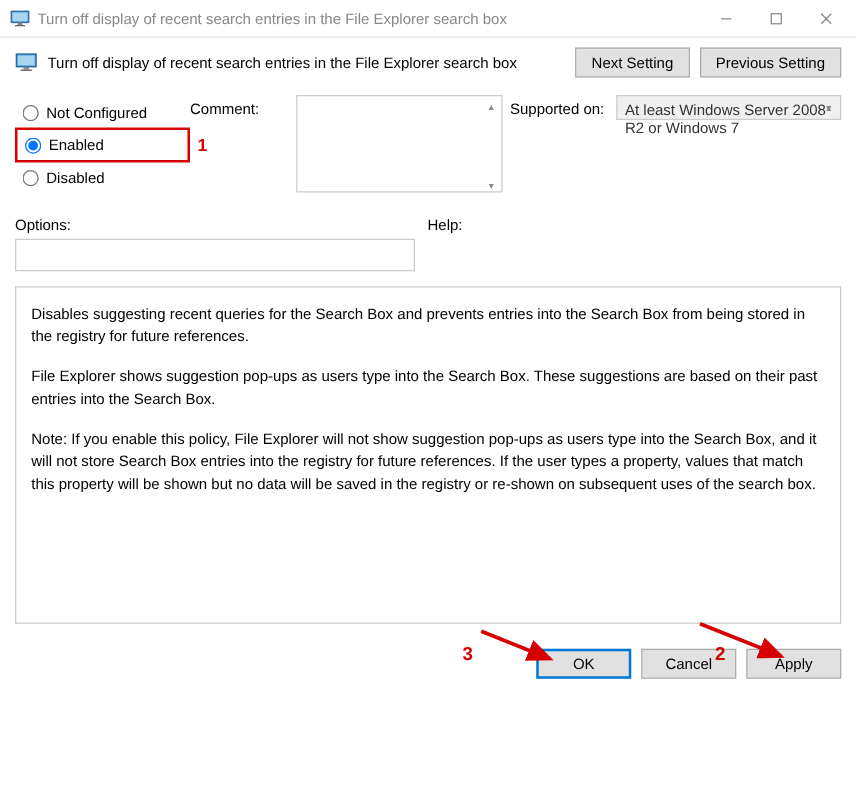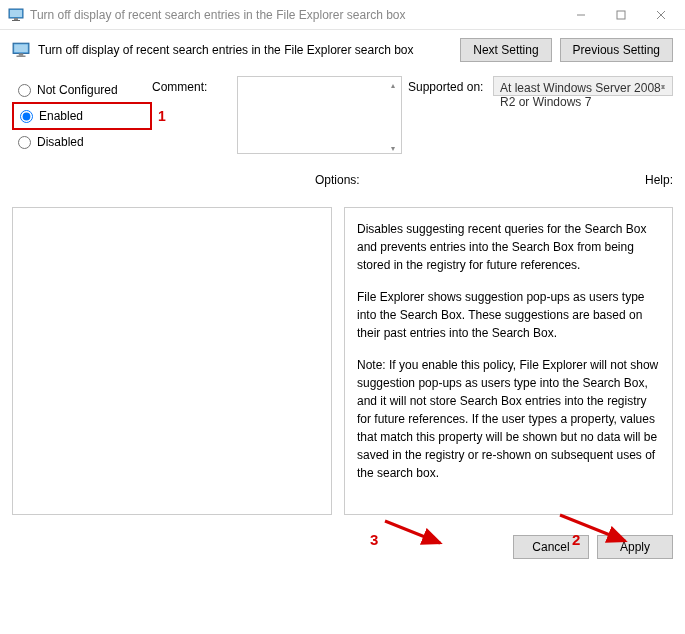--- a/index.html
+++ b/index.html
@@ -148,34 +148,34 @@
       justify-content: center;
       color: #888;
       font-size: 8px;
     }
     .scroll-arrow.up { top: 2px; }
     .scroll-arrow.down { bottom: 2px; }
 
     .panels-header {
       display: flex;
       margin-top: 4px;
-      margin-bottom: 20px;
-      justify-content: flex-end;
+      margin-bottom: 4px;
     }
     .panels-header .opt-label {
       width: 330px;
       font-size: 12px;
     }
     .panels-header .help-label {
       font-size: 12px;
     }
     .panels {
       display: flex;
       gap: 12px;
       height: 308px;
+      flex-direction: column;
     }
     .panel {
       border: 1px solid #ccc;
       background: #fff;
       padding: 12px;
       overflow: hidden;
       position: relative;
     }
     .options-panel {
       width: 320px;
@@ -341,15 +341,16 @@
   <svg class="arrow" style="left:555px; top:-14px;" width="90" height="44">
     <defs>
         <marker id="ah2" markerWidth="8" markerHeight="8" refX="6" refY="3" orient="auto">
           <polygon points="0 0, 7 3, 0 6" fill="#d60000"></polygon>
         </marker>
       </defs>
     <line x1="5" y1="6" x2="70" y2="32" stroke="#d60000" stroke-width="3" marker-end="url(#ah2)"></line>
   </svg>
   <span class="arrow-num" style="left:572px; top:8px;">2</span>
 
+  <button class="primary">OK</button>
   <button>Cancel</button>
   <button>Apply</button>
 </div>
 
 </body></html>

